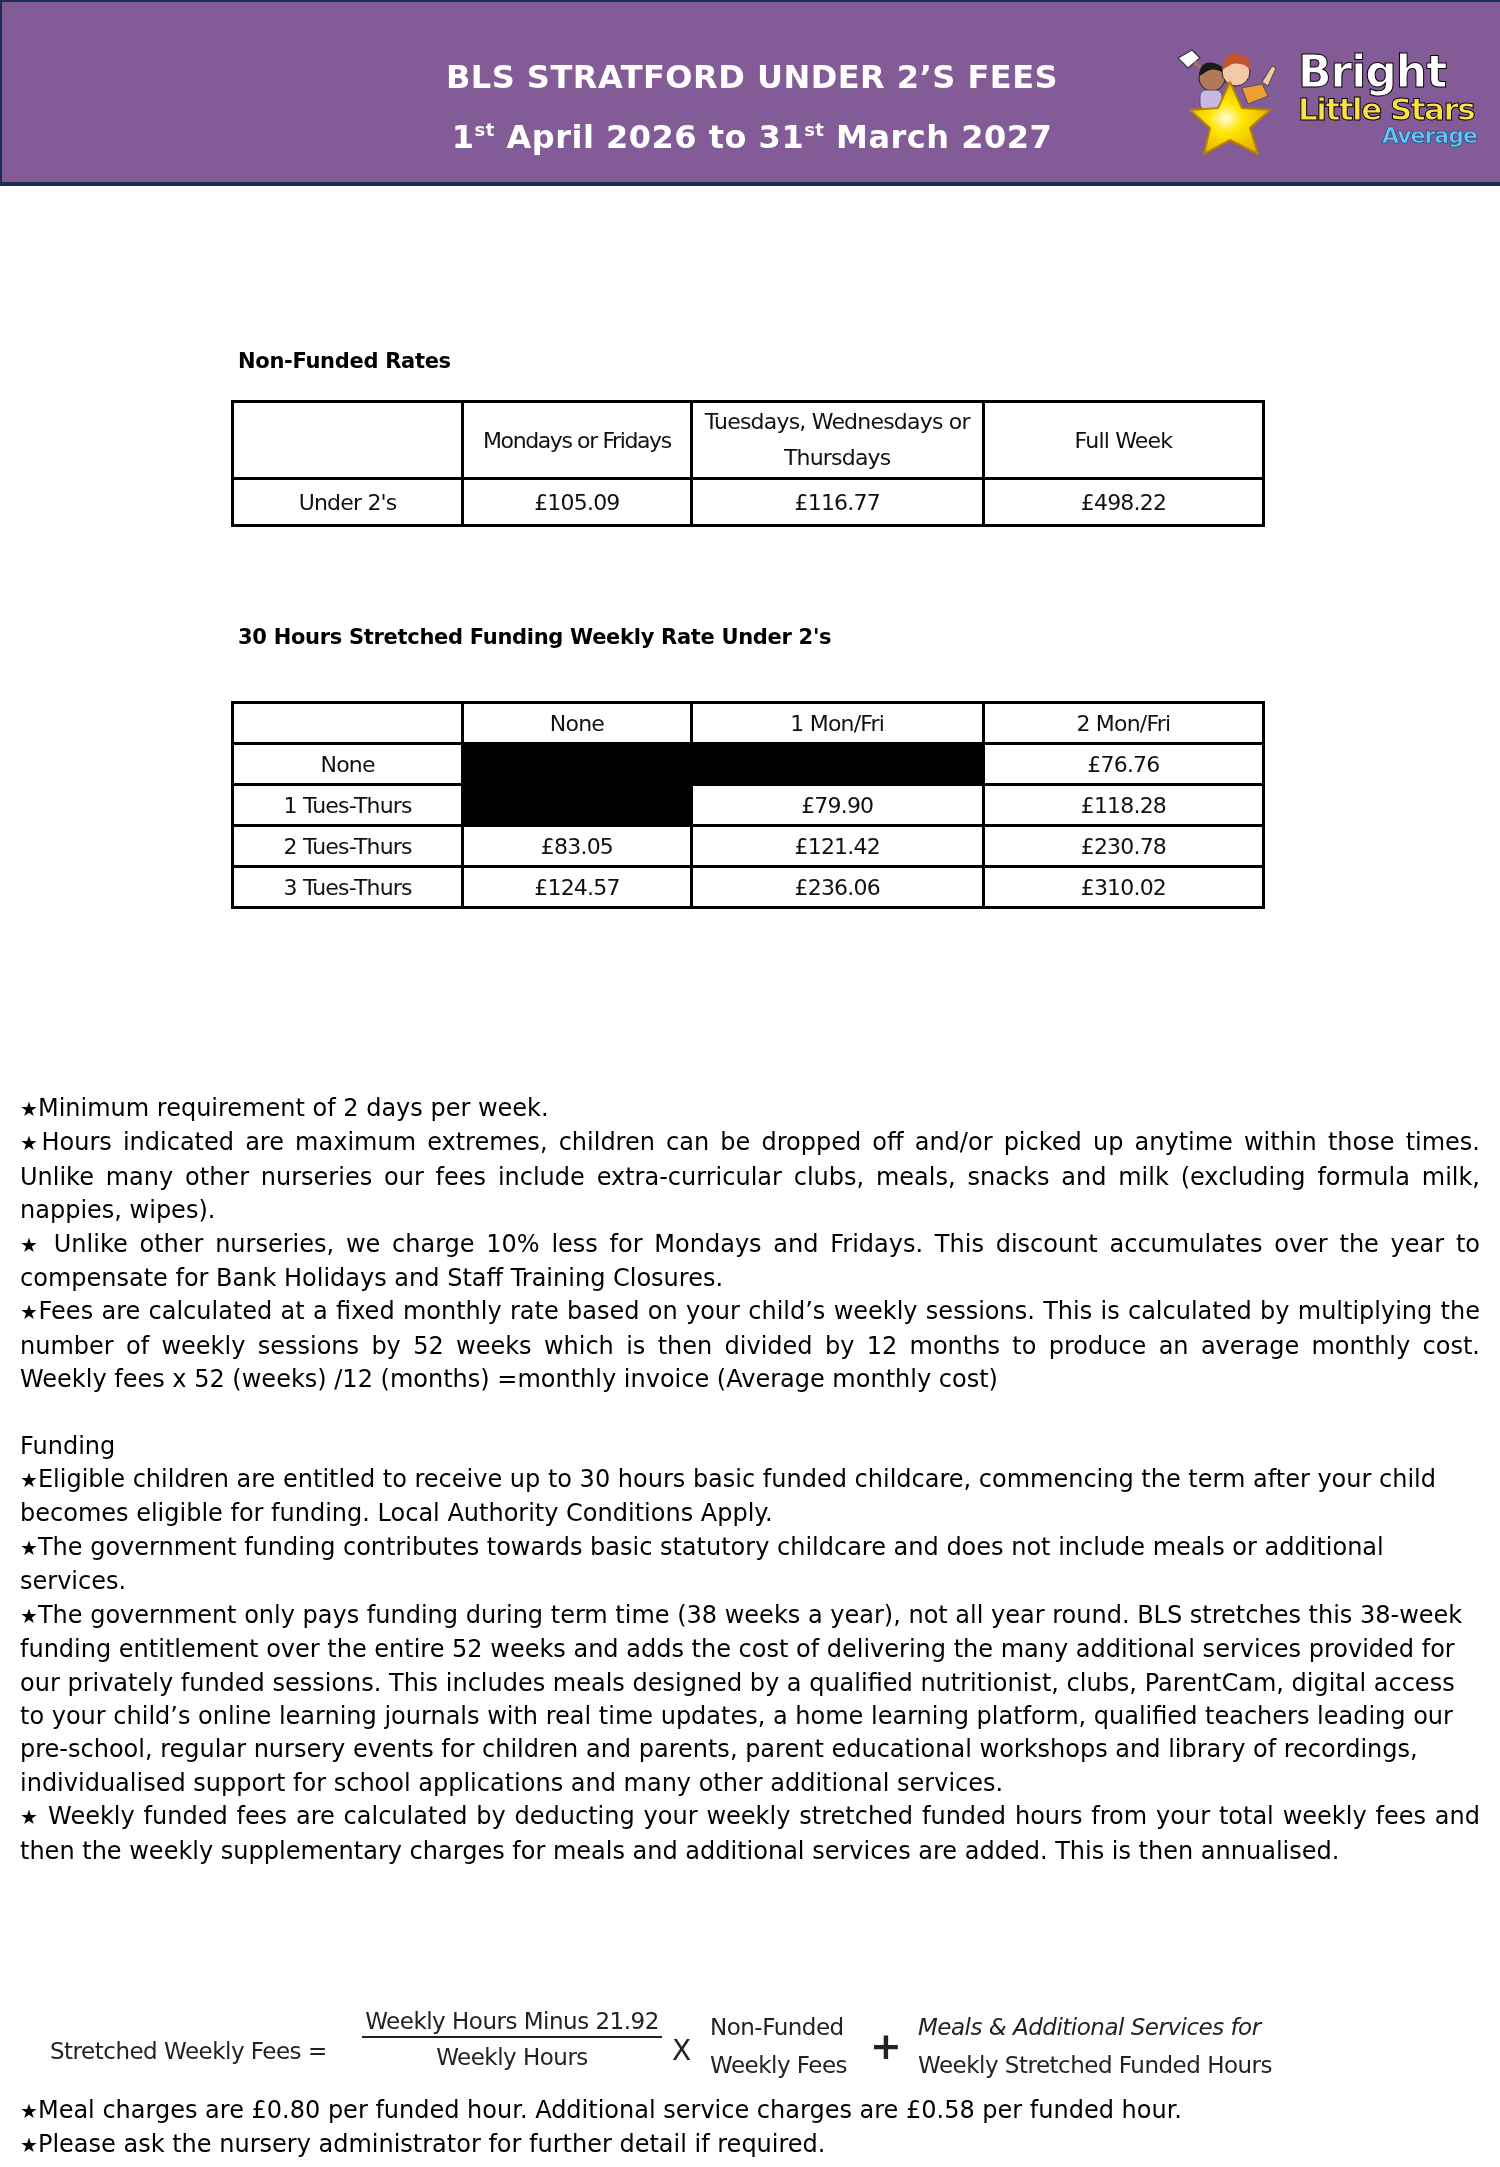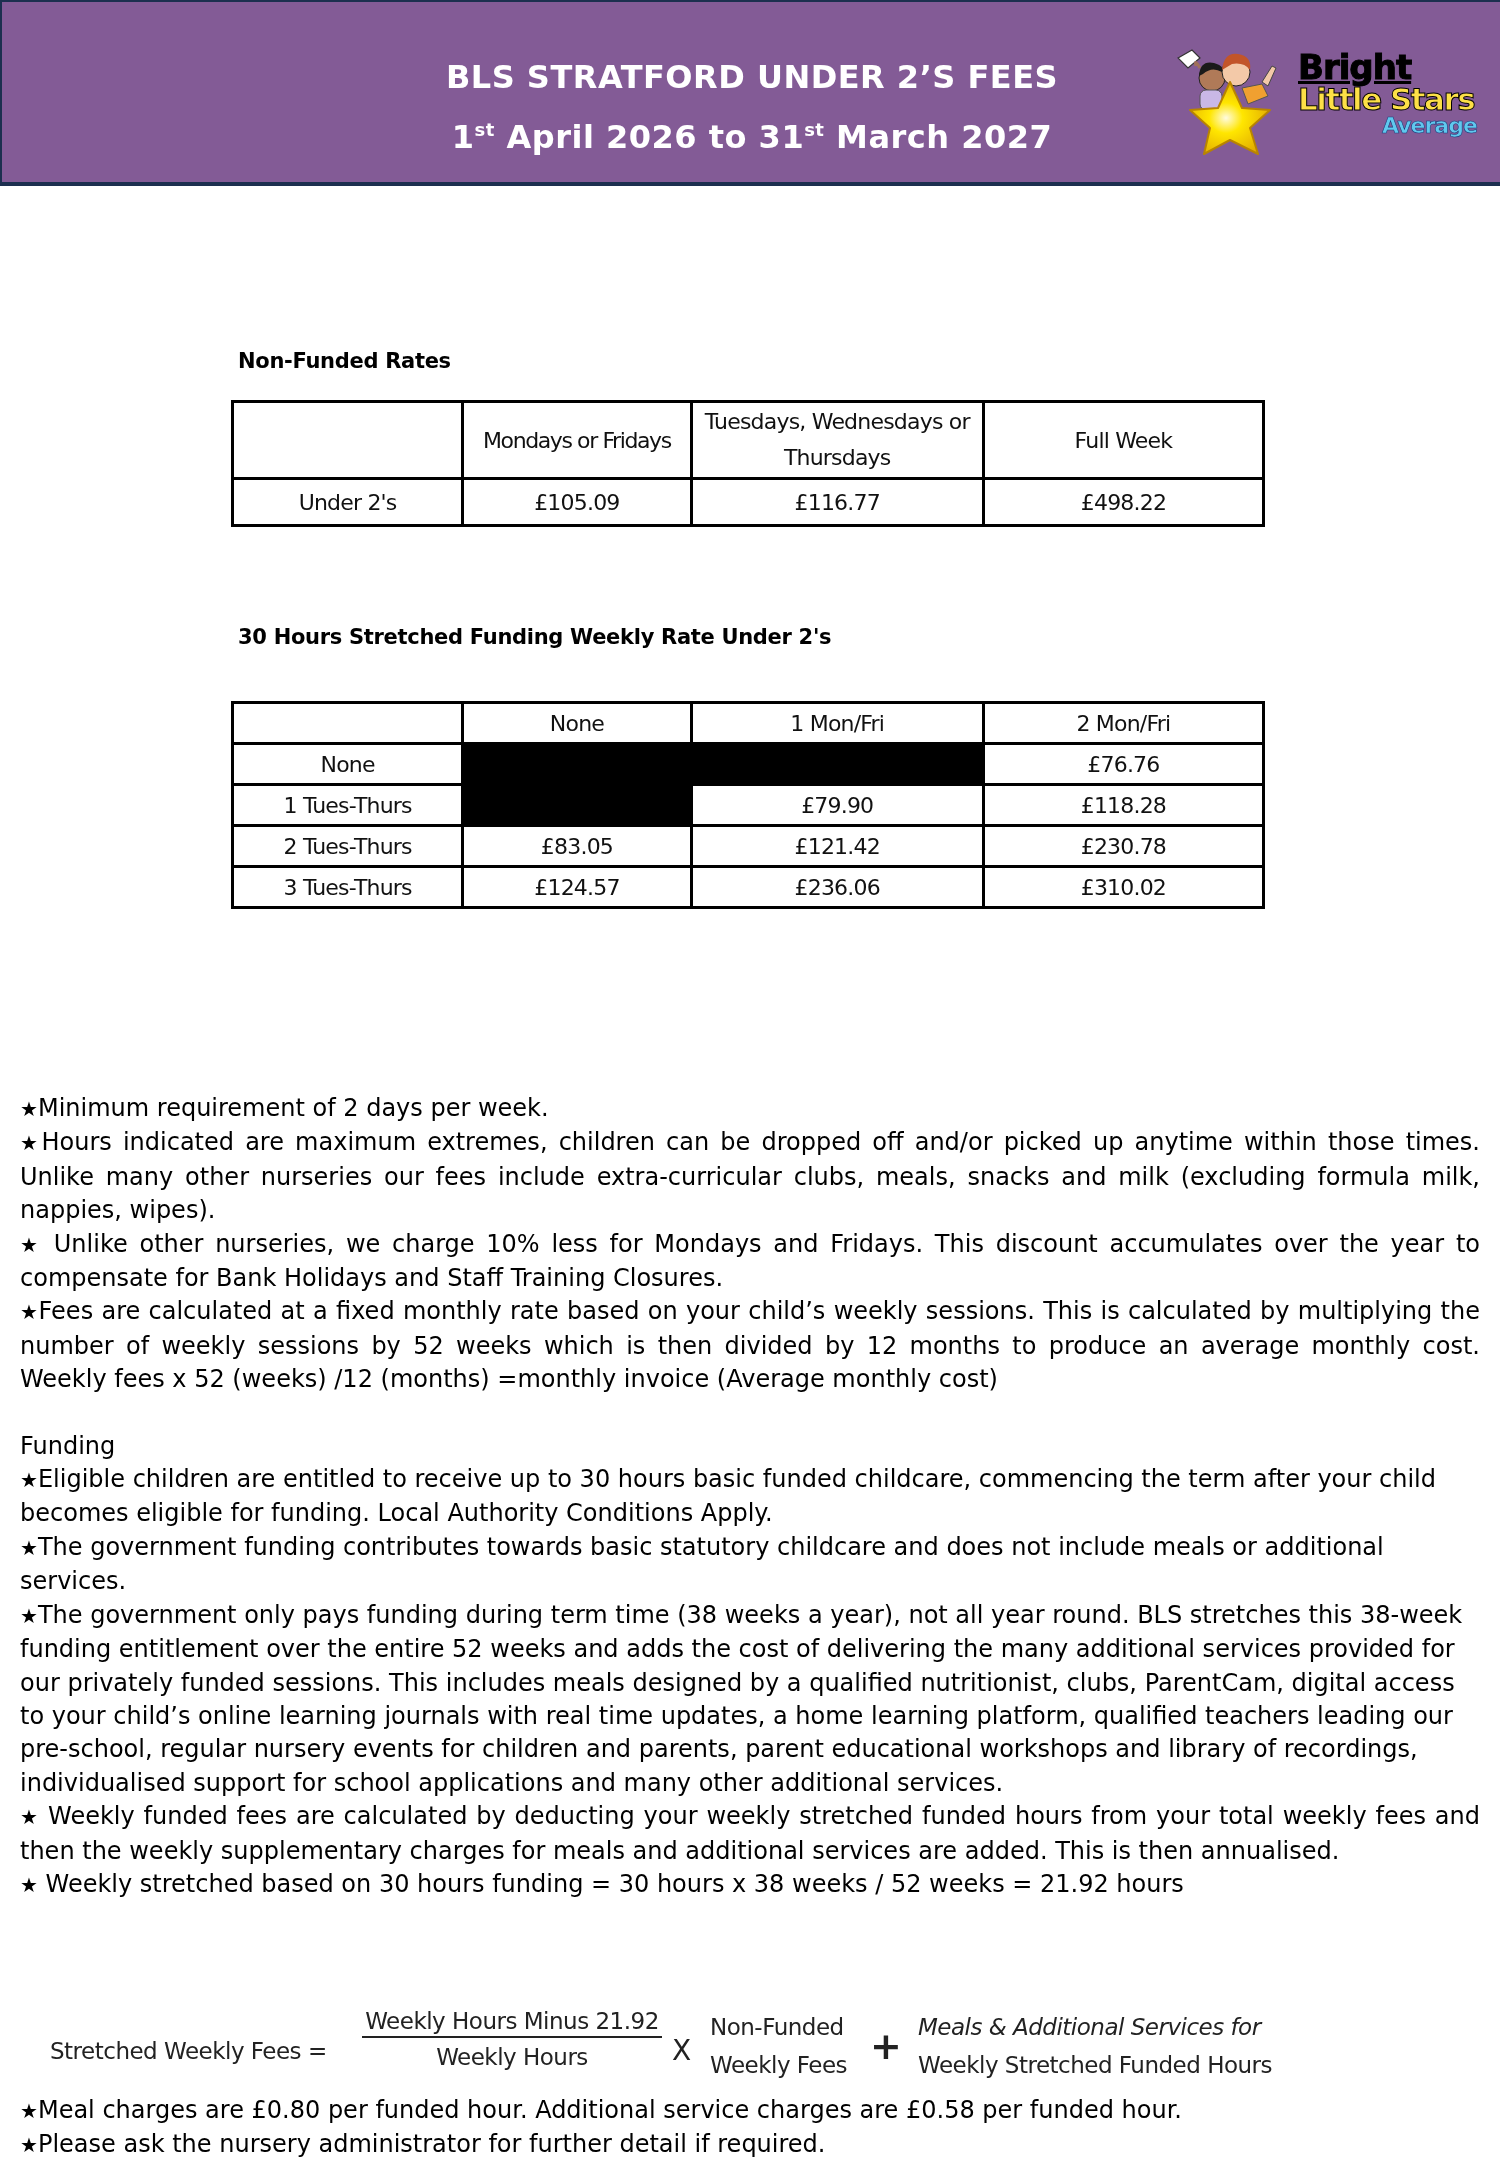--- a/index.html
+++ b/index.html
@@ -13,21 +13,21 @@
   .banner .title { position:absolute; left:0; width:1500px; text-align:center;
             color:#ffffff; font-family:"DejaVu Sans", sans-serif; font-weight:bold;
             letter-spacing:0.5px; }
   .banner .t1 { top:56px; font-size:32px; }
   .banner .t2 { top:116px; font-size:32px; }
   .banner sup { font-size:18px; vertical-align:super; line-height:0; }
 
   .logo { position:absolute; left:1168px; top:34px; width:310px; height:120px; }
   .logo .words { position:absolute; left:128px; top:14px; font-family:"DejaVu Sans", sans-serif;
             font-weight:bold; line-height:1; }
-  .logo .w1 { color:#000000; font-size:34px; -webkit-text-stroke:1px #000; letter-spacing:-1px;text-decoration:underline; }
+  .logo .w1 { color:#ffffff; font-size:44px; -webkit-text-stroke:1px #000; letter-spacing:-1px; }
   .logo .w2 { color:#fde047; font-size:31px; -webkit-text-stroke:1px #000; letter-spacing:-1.5px; }
   .logo .w3 { color:#60c8ee; font-size:22px; -webkit-text-stroke:0.6px #1c3b7a; margin-left:84px; letter-spacing:-1px; }
 
   
   .sec-title { position:absolute; left:238px; font-family:"DejaVu Sans", sans-serif;
             font-size:21px; font-weight:bold; 
             text-underline-offset:4px; letter-spacing:-0.3px; }
 
   
   table.fees { position:absolute; left:231px; border-collapse:collapse;
@@ -171,21 +171,20 @@
   <p class="para just"><span class="star">★</span><span>Minimum requirement of 2 days per week.</span></p>
   <p class="para just"><span class="star">★</span><span>Hours indicated are maximum extremes, children can be dropped off and/or picked up anytime within those times. Unlike many other nurseries our fees include extra-curricular clubs, meals, snacks and milk (excluding formula milk, nappies, wipes).</span></p>
   <p class="para just"><span class="star">★</span><span> Unlike other nurseries, we charge 10% less for Mondays and Fridays. This discount accumulates over the year to compensate for Bank Holidays and Staff Training Closures.</span></p>
   <p class="para just"><span class="star">★</span><span>Fees are calculated at a fixed monthly rate based on your child’s weekly sessions. This is calculated by multiplying the number of weekly sessions by 52 weeks which is then divided by 12 months to produce an average monthly cost.  Weekly fees x 52 (weeks) /12 (months) =monthly invoice (Average monthly cost)</span></p>
   <p class="para" style="height:33px;"></p>
   <div class="para">Funding</div>
   <p class="para"><span class="star">★</span><span>Eligible children are entitled to receive up to 30 hours basic funded childcare, commencing the term after your child becomes eligible for funding. Local Authority Conditions Apply.</span></p>
   <p class="para"><span class="star">★</span><span>The government funding contributes towards basic statutory childcare and does not include meals or additional services.</span></p>
   <p class="para"><span class="star">★</span><span>The government only pays funding during term time (38 weeks a year), not all year round. BLS stretches this 38-week funding entitlement over the entire 52 weeks and adds the cost of delivering the many additional services provided for our privately funded sessions. This includes meals designed by a qualified nutritionist, clubs, ParentCam, digital access to your child’s online learning journals with real time updates, a home learning platform, qualified teachers leading our pre-school, regular nursery events for children and parents, parent educational workshops and library of recordings, individualised support for school applications and many other additional services.</span></p>
   <p class="para just"><span class="star">★</span><span> Weekly funded fees are calculated by deducting your weekly stretched funded hours from your total weekly fees and then the weekly supplementary charges for meals and additional services are added. This is then annualised.</span></p>
-  <p class="para"><span class="star">★</span><span> Weekly stretched based on 30 hours funding  = 30 hours x 38 weeks / 52 weeks = 21.92 hours</span></p>
 </div>
 
 <div class="formula">
   <div class="f-lhs">Stretched Weekly Fees =</div>
   <div class="f-frac">
     <span class="f-num">Weekly Hours Minus 21.92</span>
     <span class="f-den">Weekly Hours</span>
   </div>
   <div class="f-times">X</div>
   <div class="f-nf">

